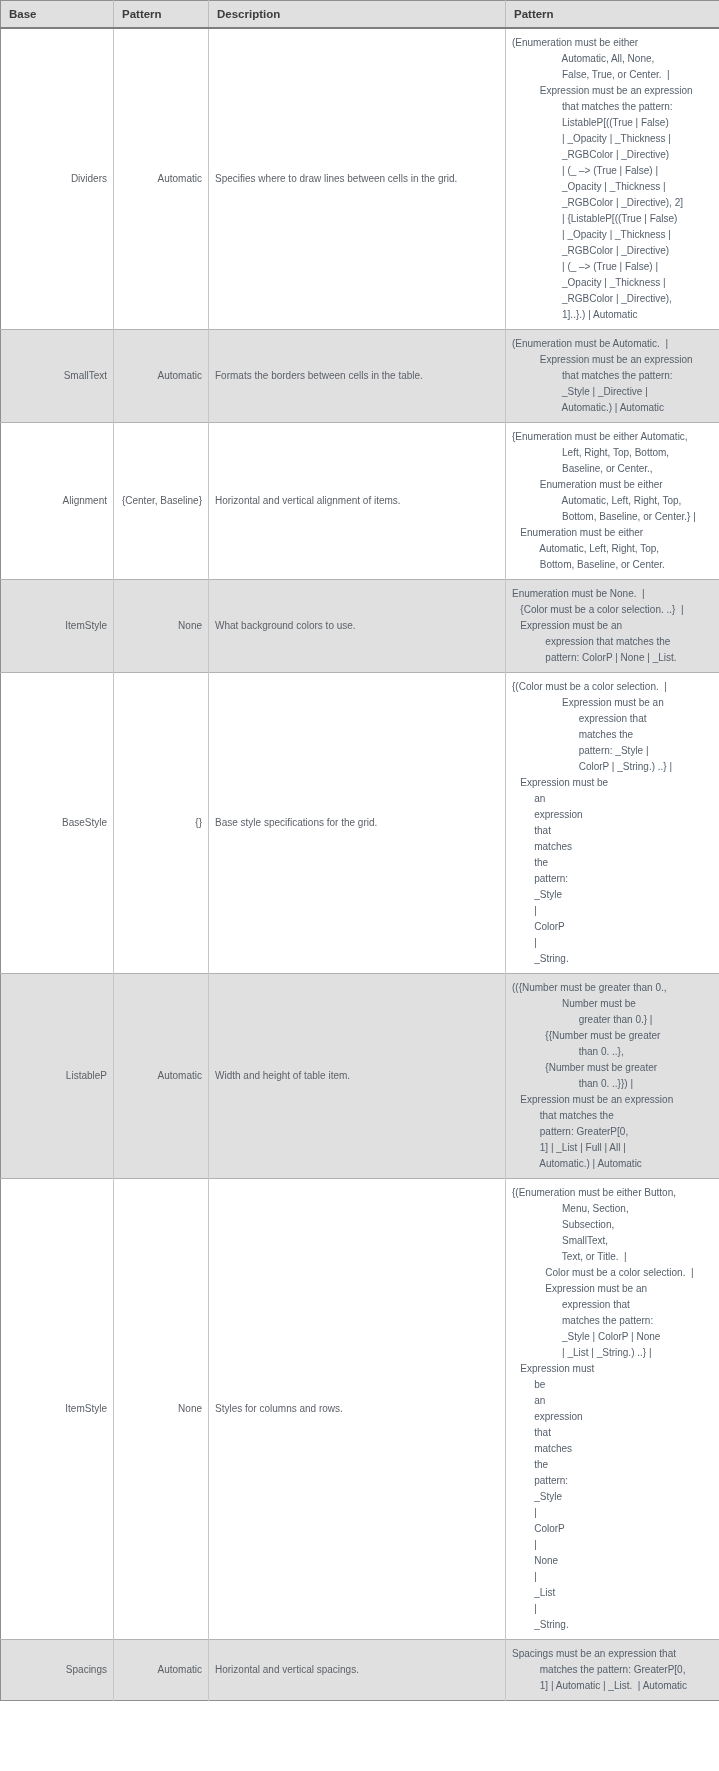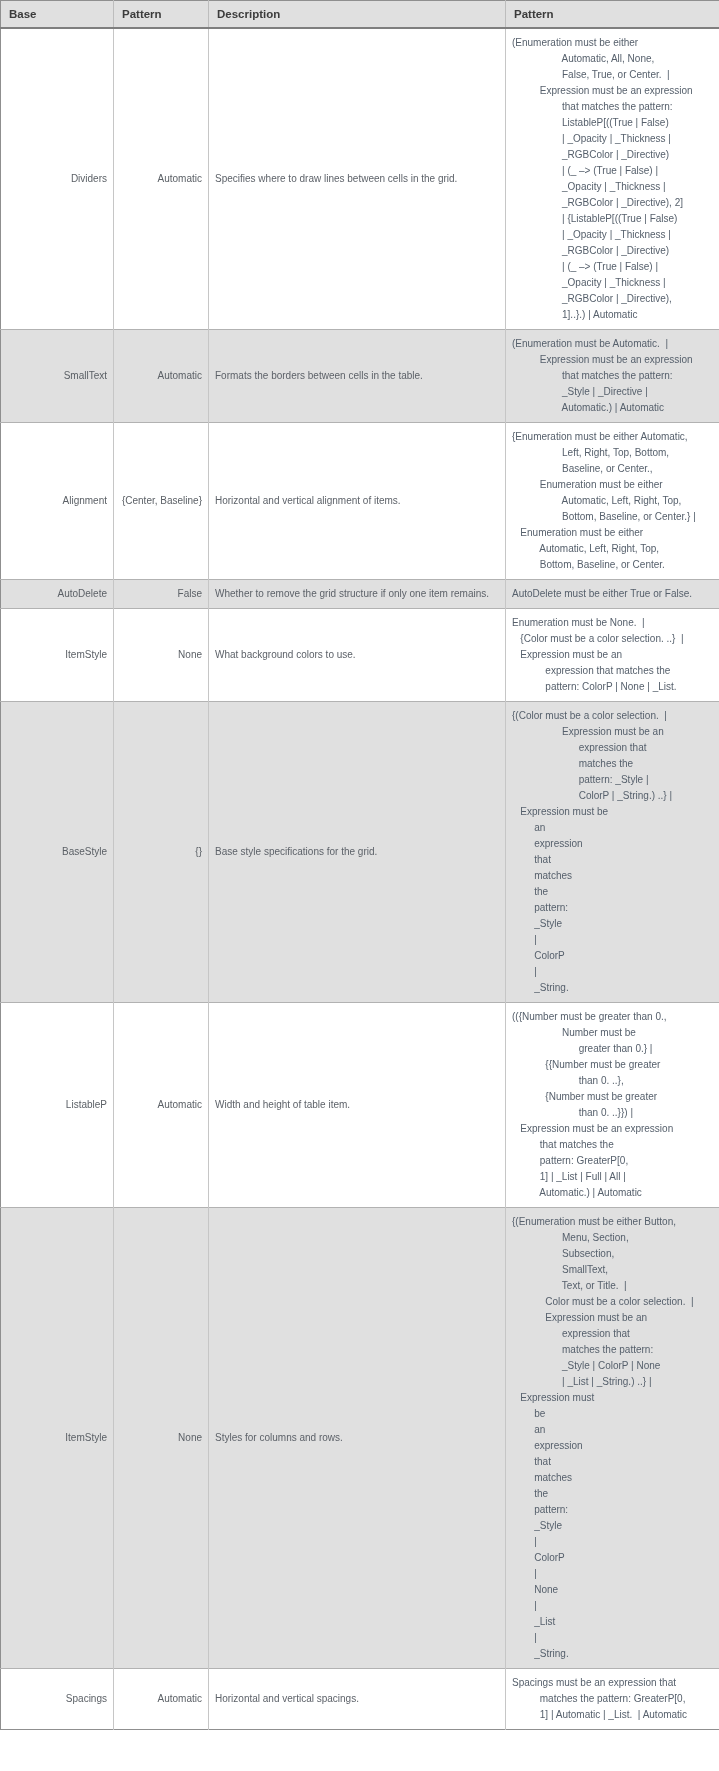--- a/index.html
+++ b/index.html
@@ -81,26 +81,20 @@
       <td class="cell-desc">Horizontal and vertical alignment of items.</td>
       <td class="cell-pattern">{Enumeration must be either Automatic,
                   Left, Right, Top, Bottom,
                   Baseline, or Center.,
           Enumeration must be either
                   Automatic, Left, Right, Top,
                   Bottom, Baseline, or Center.} |
    Enumeration must be either
           Automatic, Left, Right, Top,
           Bottom, Baseline, or Center.</td>
-    </tr>
-    <tr>
-      <td class="cell-name">AutoDelete</td>
-      <td class="cell-default">False</td>
-      <td class="cell-desc">Whether to remove the grid structure if only one item remains.</td>
-      <td class="cell-pattern">AutoDelete must be either True or False.</td>
     </tr>
     <tr>
       <td class="cell-name">ItemStyle</td>
       <td class="cell-default">None</td>
       <td class="cell-desc">What background colors to use.</td>
       <td class="cell-pattern">Enumeration must be None.  |
    {Color must be a color selection. ..}  |
    Expression must be an
             expression that matches the
             pattern: ColorP | None | _List.</td>

